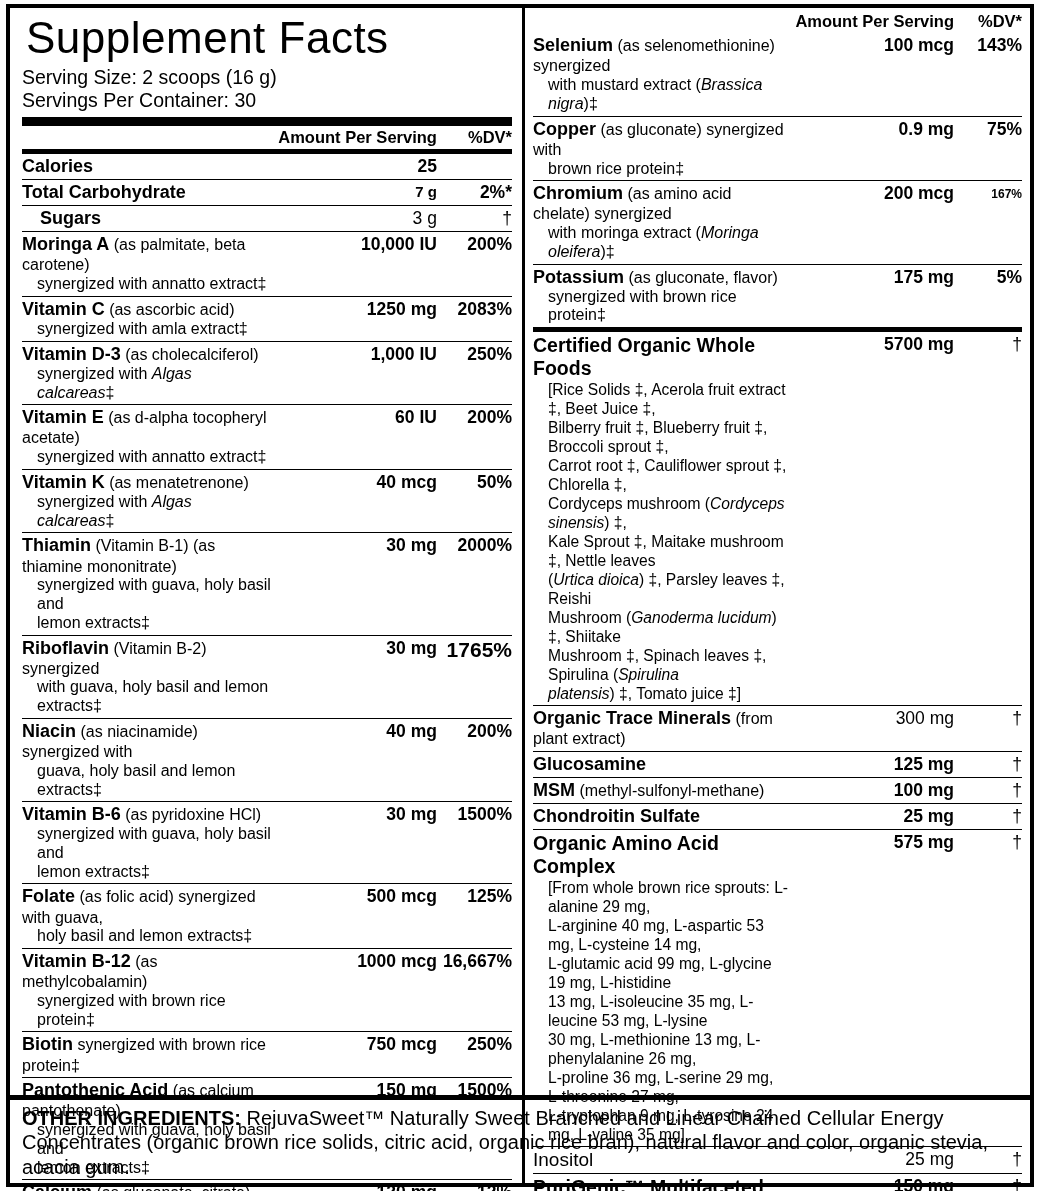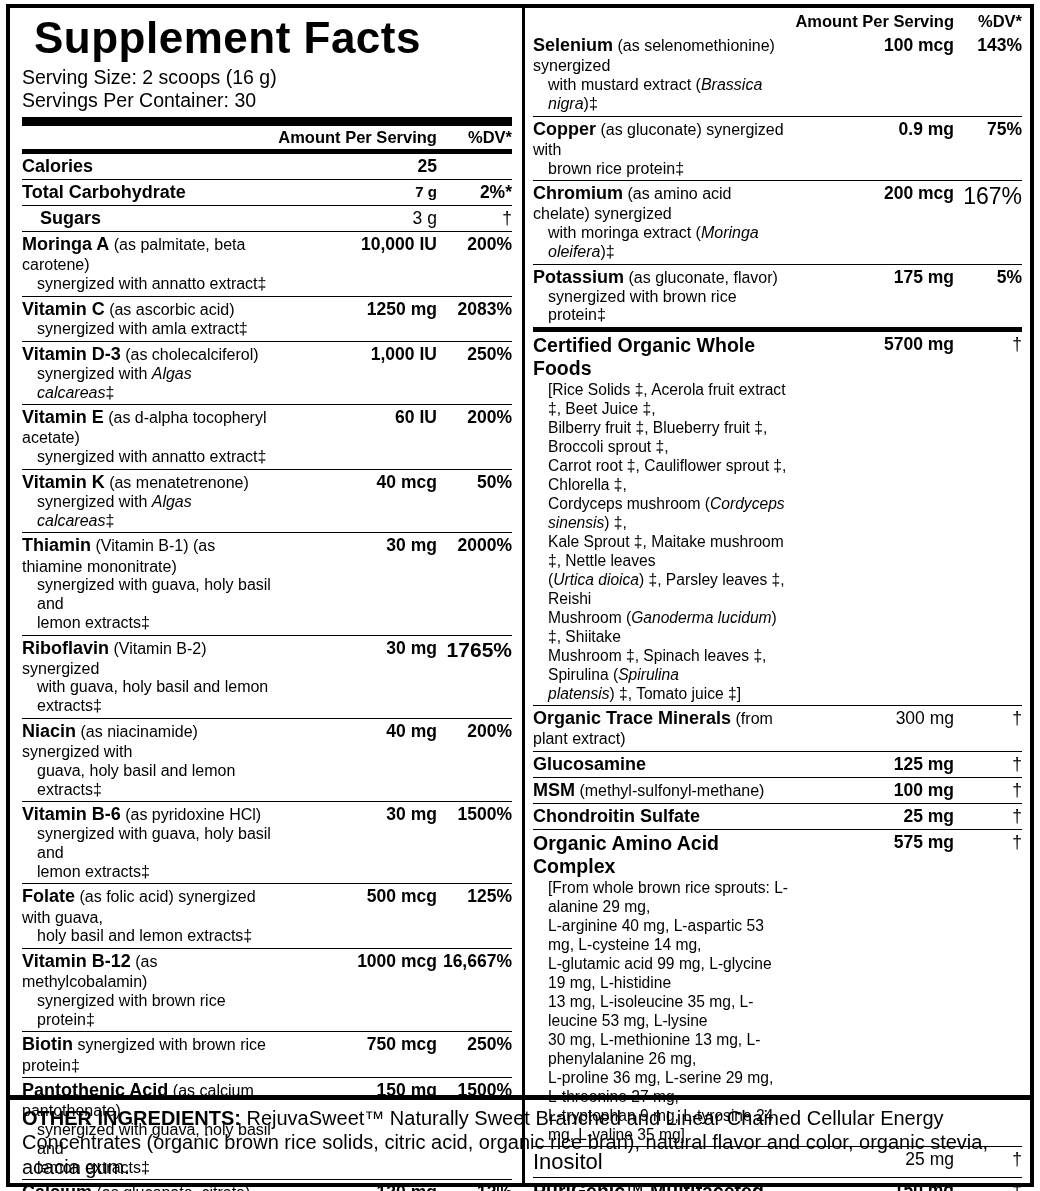--- a/index.html
+++ b/index.html
@@ -32,24 +32,24 @@
     border-right: 3px solid #000;
     position: relative;
   }
   .col-right {
     flex: 1;
     padding: 2px 8px 2px 8px;
     position: relative;
   }
   .title {
     font-size: 44px;
-    font-weight: bold;
+    font-weight: normal;
     letter-spacing: 0.5px;
     line-height: 1.0;
-    margin: 4px 0 6px 12px;
+    margin: 4px 0 6px 4px;
     font-family: "Liberation Sans", sans-serif;
   }
   .serving-line {
     font-size: 19.5px;
     line-height: 1.18;
   }
   .rule-thick { border-bottom: 9px solid #000; margin: 5px 0 0 0; }
 
   table.nf {
     width: 100%;
@@ -217,21 +217,21 @@
               <td class="c-dv"><span style="font-weight:bold;font-size:17.5px">143%</span></td>
             </tr>
             <tr class="bd-thin">
               <td class="c-name"><span class="nm" style="">Copper</span><span class="sm"> (as gluconate) synergized with</span><span class="sub">brown rice protein‡</span></td>
               <td class="c-amt"><span style="font-weight:bold;font-size:17.5px">0.9 mg</span></td>
               <td class="c-dv"><span style="font-weight:bold;font-size:17.5px">75%</span></td>
             </tr>
             <tr class="bd-thin">
               <td class="c-name"><span class="nm" style="">Chromium</span><span class="sm"> (as amino acid chelate) synergized</span><span class="sub">with moringa extract (<i>Moringa oleifera</i>)‡</span></td>
               <td class="c-amt"><span style="font-weight:bold;font-size:17.5px">200 mcg</span></td>
-              <td class="c-dv"><span style="font-weight:normal;font-size:23px">167%</span></td>
+              <td class="c-dv"><span style="font-weight:bold;font-size:12px">167%</span></td>
             </tr>
             <tr class="bd-thin">
               <td class="c-name" style="border-bottom: 5px solid rgb(0, 0, 0);"><span class="nm" style="">Potassium</span><span class="sm"> (as gluconate, flavor)</span><span class="sub">synergized with brown rice protein‡</span></td>
               <td class="c-amt" style="border-bottom: 5px solid rgb(0, 0, 0);"><span style="font-weight:bold;font-size:17.5px">175 mg</span></td>
               <td class="c-dv" style="border-bottom: 5px solid rgb(0, 0, 0);"><span style="font-weight:bold;font-size:17.5px">5%</span></td>
             </tr>
             <tr class="bd-thin">
               <td class="c-name"><span class="nm" style="font-size:19.5px;">Certified Organic Whole Foods</span><span class="blend">[Rice Solids ‡, Acerola fruit extract ‡, Beet Juice ‡,<br>Bilberry fruit ‡, Blueberry fruit ‡, Broccoli sprout ‡,<br>Carrot root ‡, Cauliflower sprout ‡, Chlorella ‡,<br>Cordyceps mushroom (<i>Cordyceps sinensis</i>) ‡,<br>Kale Sprout ‡, Maitake mushroom ‡, Nettle leaves<br>(<i>Urtica dioica</i>) ‡, Parsley leaves ‡, Reishi<br>Mushroom (<i>Ganoderma lucidum</i>) ‡, Shiitake<br>Mushroom ‡, Spinach leaves ‡, Spirulina (<i>Spirulina<br>platensis</i>) ‡, Tomato juice ‡]</span></td>
               <td class="c-amt"><span style="font-weight:bold;font-size:17.5px">5700 mg</span></td>
               <td class="c-dv"><span style="font-weight:normal;font-size:17.5px">†</span></td>
@@ -255,21 +255,21 @@
               <td class="c-name"><span class="nm" style="">Chondroitin Sulfate</span></td>
               <td class="c-amt"><span style="font-weight:bold;font-size:17.5px">25 mg</span></td>
               <td class="c-dv"><span style="font-weight:normal;font-size:17.5px">†</span></td>
             </tr>
             <tr class="bd-thin">
               <td class="c-name"><span class="nm" style="font-size:19.5px;">Organic Amino Acid Complex</span><span class="blend">[From whole brown rice sprouts: L-alanine 29 mg,<br>L-arginine 40 mg, L-aspartic 53 mg, L-cysteine 14 mg,<br>L-glutamic acid 99 mg, L-glycine 19 mg, L-histidine<br>13 mg, L-isoleucine 35 mg, L-leucine 53 mg, L-lysine<br>30 mg, L-methionine 13 mg, L-phenylalanine 26 mg,<br>L-proline 36 mg, L-serine 29 mg, L-threonine 27 mg,<br>L-tryptophan 9 mg, L-tyrosine 24 mg, L-valine 35 mg]</span></td>
               <td class="c-amt"><span style="font-weight:bold;font-size:17.5px">575 mg</span></td>
               <td class="c-dv"><span style="font-weight:normal;font-size:17.5px">†</span></td>
             </tr>
             <tr class="bd-thin">
-              <td class="c-name"><span class="sm" style="font-weight:normal;font-size:22px;">Inositol</span></td>
+              <td class="c-name"><span class="sm" style="font-weight:normal;font-size:19px;">Inositol</span></td>
               <td class="c-amt"><span style="font-weight:normal;font-size:17.5px">25 mg</span></td>
               <td class="c-dv"><span style="font-weight:normal;font-size:17.5px">†</span></td>
             </tr>
             <tr class="bd-thin">
               <td class="c-name"><span class="nm" style="font-size:19.5px;">PuriGenic™ Multifaceted<br>Free Radical Defense System</span></td>
               <td class="c-amt"><span style="font-weight:bold;font-size:17.5px">150 mg</span></td>
               <td class="c-dv"><span style="font-weight:normal;font-size:17.5px">†</span></td>
             </tr>
           </tbody>
       </table>

